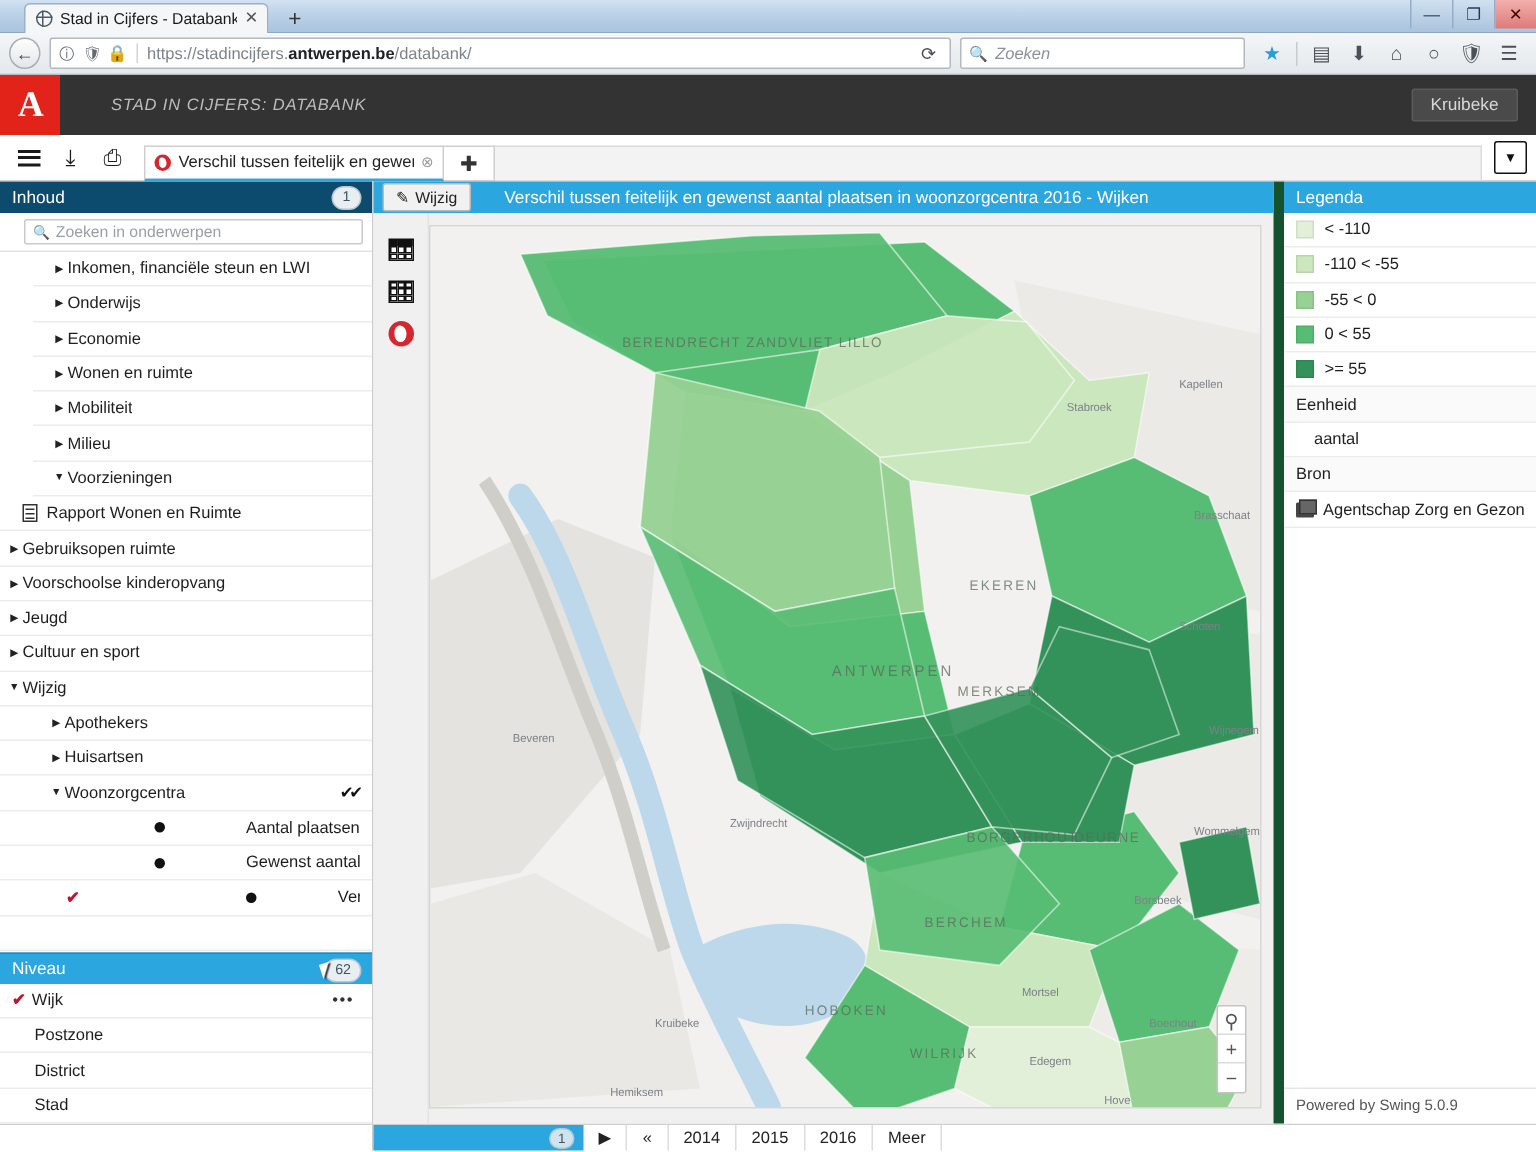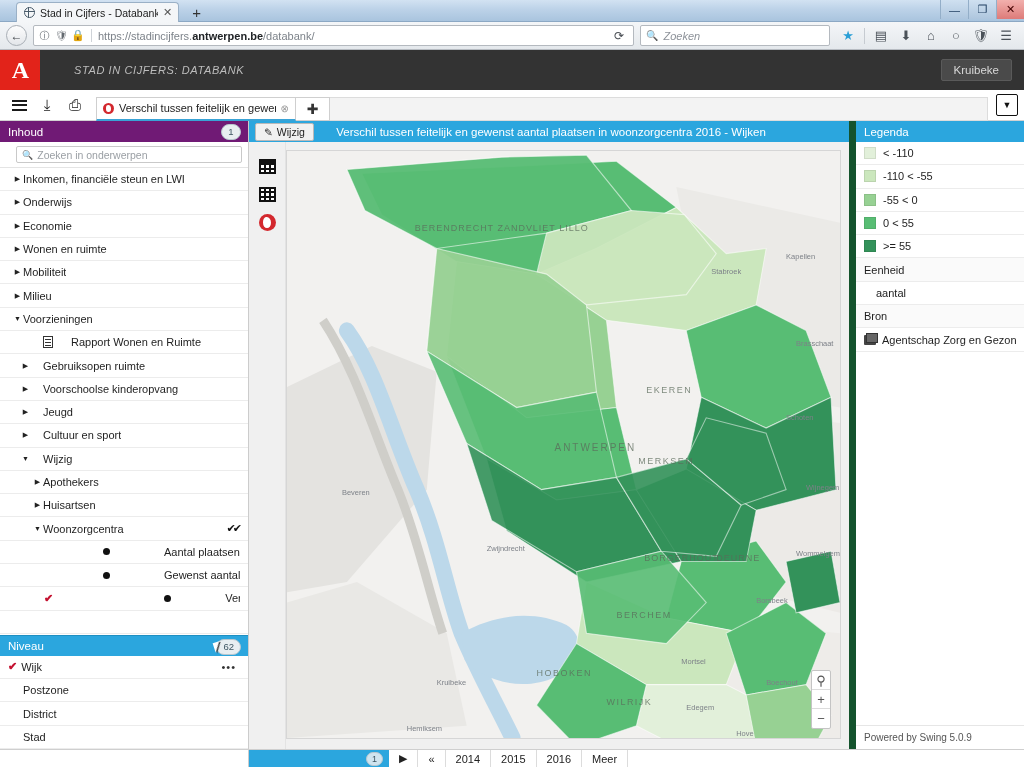--- a/index.html
+++ b/index.html
@@ -145,21 +145,21 @@
     width:22px;height:22px;border:1.6px solid #111;border-radius:2px;
     display:flex;align-items:center;justify-content:center;margin-left:6px;font-size:9px;color:#111;
   }
 
   
   .main{ display:flex; height:628px; background:#f0f0f0; }
 
   
   .sidebar{ width:249px; background:#fff; border-right:1px solid #cccccc; display:flex; flex-direction:column; }
   .panel-head{
-    height:21px;background:#701a75;color:#fff;
+    height:21px;background:#0c4a6e;color:#fff;
     display:flex;align-items:center;padding:0 8px;
     font-size:11.5px; position:relative;
   }
   .panel-head .badge{
     position:absolute;right:7px;top:3px;
     background:#e8eef1;color:#3e5662;border:1px solid #b8c7cf;border-radius:9px;
     font-size:9.5px;padding:0 6px;line-height:14px;min-width:20px;text-align:center;
   }
   .search-row{ padding:4px 6px 4px 16px; border-bottom:1px solid #e4e4e4; }
   .search-box{
@@ -169,21 +169,21 @@
   .search-box .sq{ color:#8b9096;font-size:9px; }
   .search-box .ph{ color:#9a9fa4;font-size:10.5px;text-align:right; }
 
   .tree{ flex:1; overflow:hidden; }
   .tree-item{
     height:23.3px;border-bottom:1px solid #ececec;
     display:flex;align-items:center;font-size:11px;color:#1e1e1e;
     padding-right:8px; position:relative;
   }
   .tw{ width:11px;flex:none;color:#222;font-size:7px;display:flex;align-items:center;justify-content:center; }
-  .lv0{ padding-left:12px; } .lv1{ padding-left:20px;gap:12px; } .lv2{ padding-left:32px; } .lv3{ padding-left:44px;gap:48px; }
+  .lv0{ padding-left:12px;margin-left:22px; } .lv1{ padding-left:4px; } .lv2{ padding-left:32px; } .lv3{ padding-left:44px;gap:48px; }
   .tree-item .txt{ white-space:nowrap; overflow:hidden; }
   .dot{ width:7px;height:7px;border-radius:50%;background:#111;margin-right:6px;flex:none; }
   .docico{
     width:10px;height:12px;background:#fff;border:1.4px solid #333;margin-right:6px;flex:none;position:relative;
   }
   .docico:after{ content:"";position:absolute;left:1px;top:2px;width:6px;height:1.2px;
     background:#333;box-shadow:0 3px 0 #333, 0 6px 0 #333; }
   .check{ color:#c41230;font-size:11px;font-weight:bold;margin-right:4px;flex:none; }
   .dblcheck{ position:absolute;right:9px;color:#111;font-size:11px;letter-spacing:-3px; }
 

